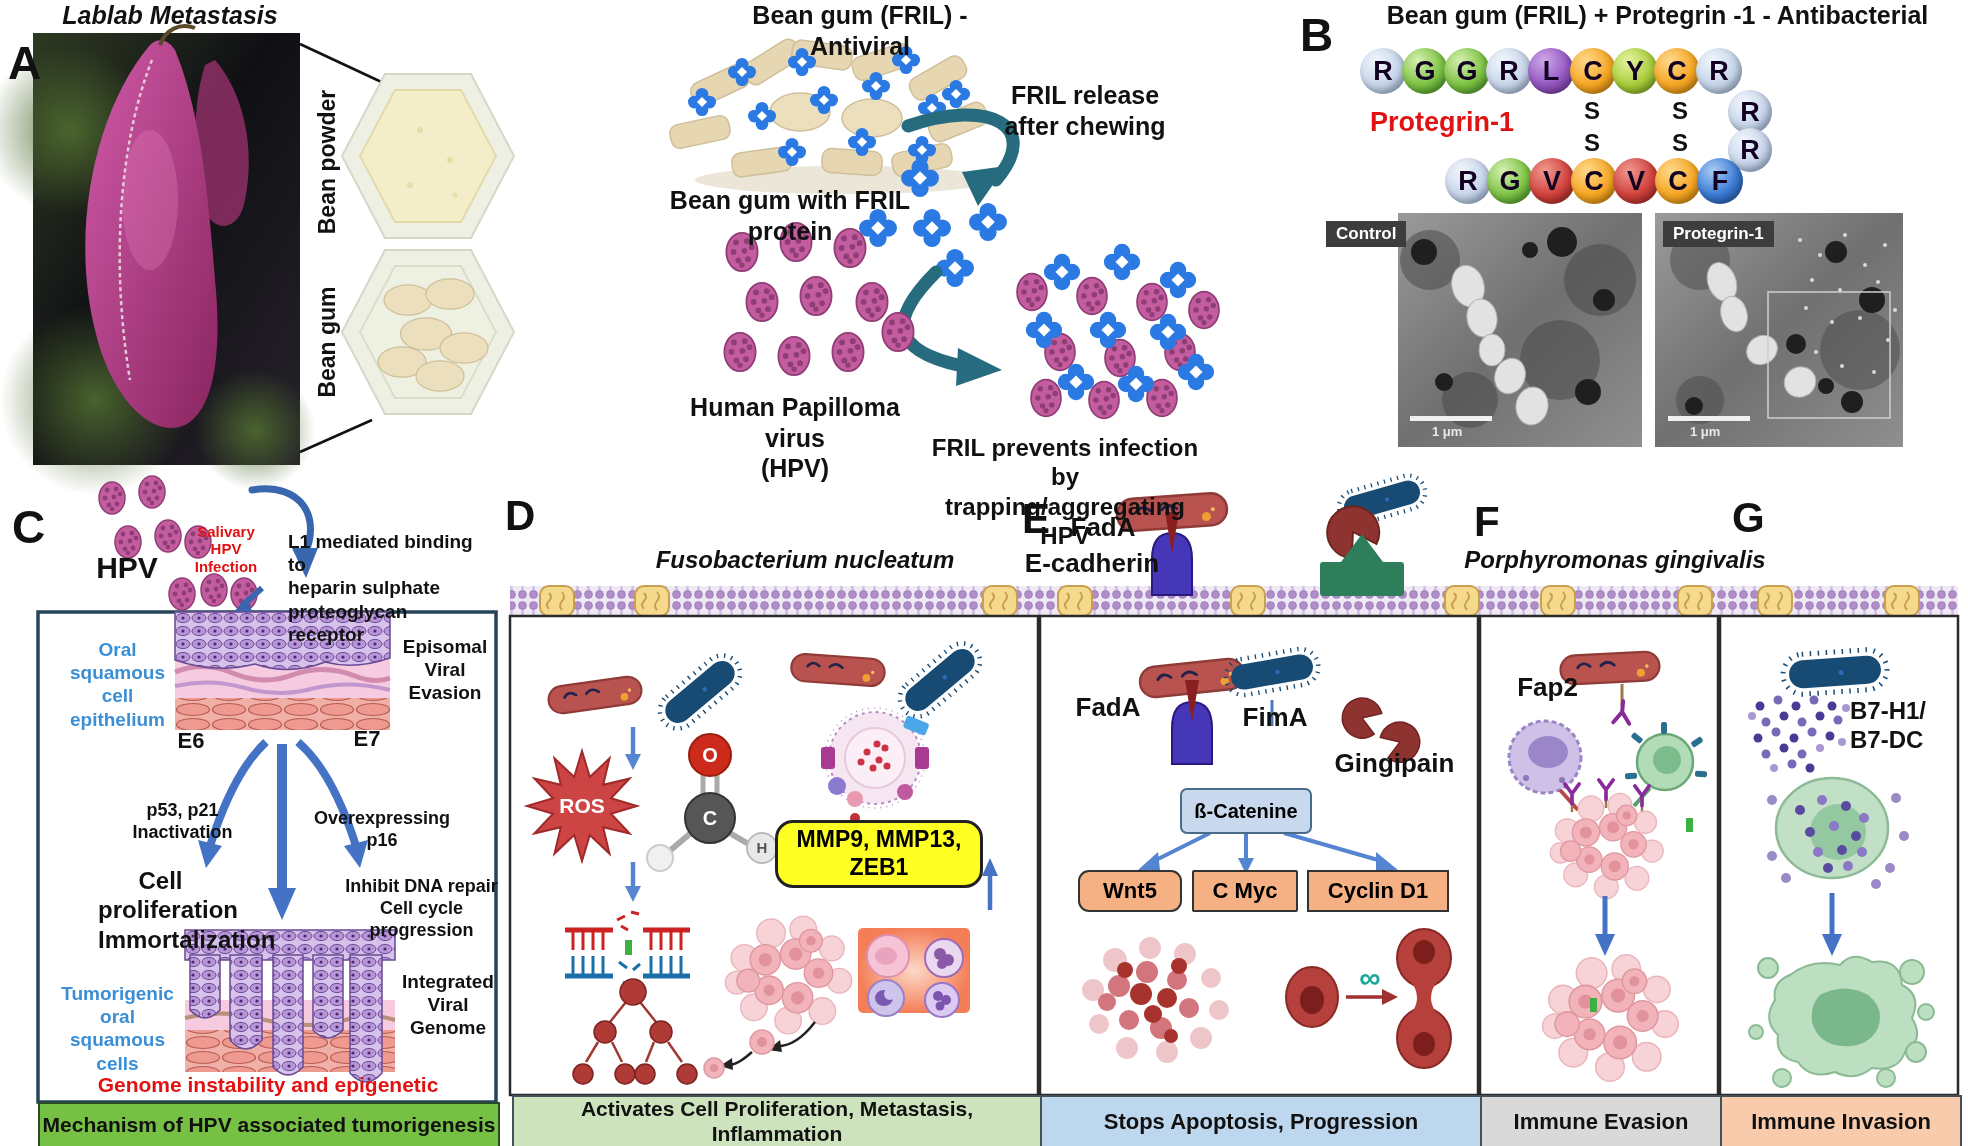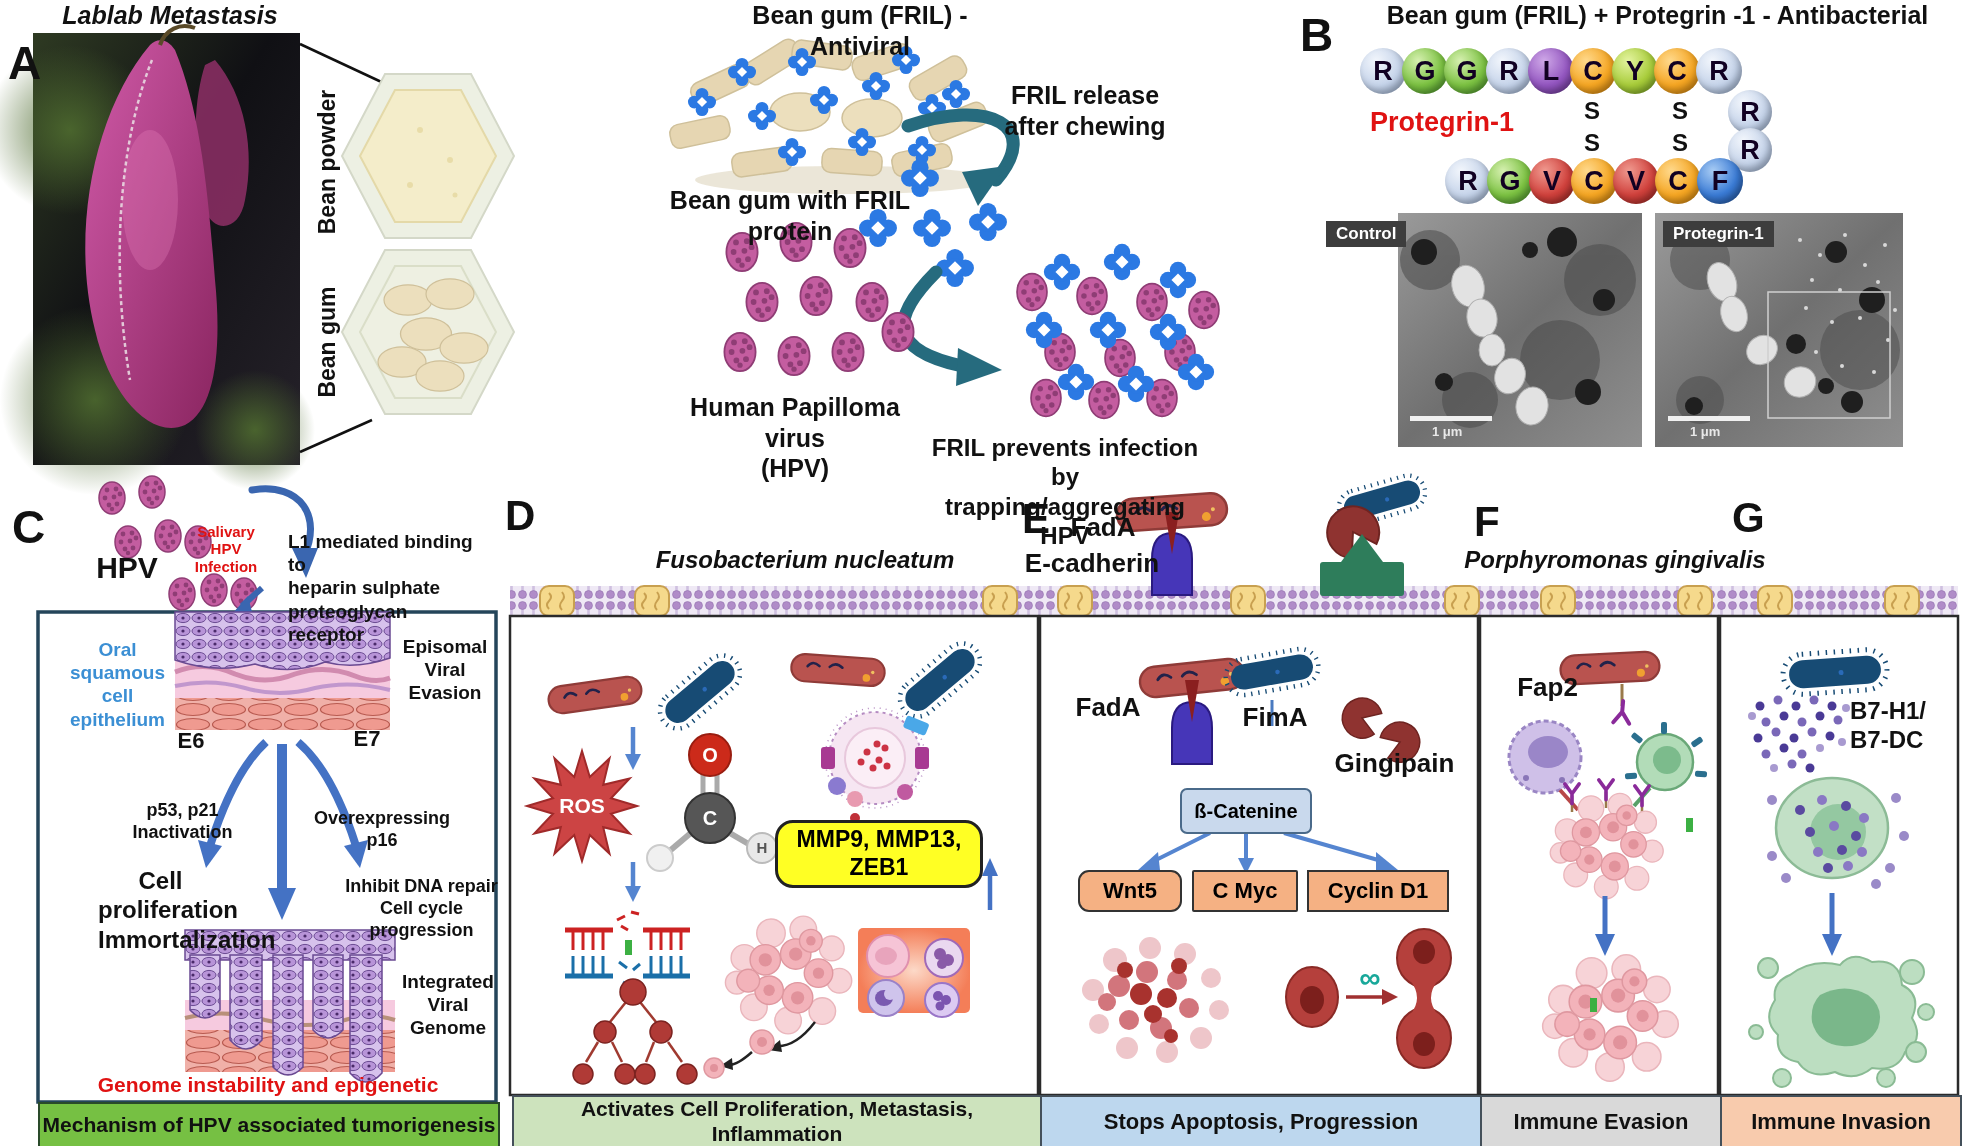--- a/index.html
+++ b/index.html
@@ -794,20 +794,22 @@
 <div class="txt" style="left:394px;top:635px;width:102px;font-size:19px;">Episomal
 Viral Evasion</div>
 <div class="txt" style="left:170px;top:728px;width:42px;font-size:22px;">E6</div>
 <div class="txt" style="left:346px;top:726px;width:42px;font-size:22px;">E7</div>
 <div class="txt" style="left:105px;top:800px;width:155px;font-size:18px;">p53, p21 Inactivation</div>
 <div class="txt" style="left:312px;top:808px;width:140px;font-size:18px;">Overexpressing p16</div>
 <div class="txt" style="left:98px;top:866px;width:125px;font-size:24px;">Cell proliferation
 Immortalization</div>
 <div class="txt" style="left:344px;top:876px;width:155px;font-size:18px;">Inhibit DNA repair
 Cell cycle progression</div>
+<div class="txt blue" style="left:50px;top:982px;width:135px;font-size:19px;">Tumorigenic oral
+squamous cells</div>
 <div class="txt" style="left:398px;top:970px;width:100px;font-size:19px;">Integrated
 Viral Genome</div>
 <div class="txt red" style="left:58px;top:1072px;width:420px;font-size:21px;">Genome instability and epigenetic alteration</div>
 <div class="banner" style="left:38px;top:1102px;width:458px;height:42px;background:#76c043;border:2px solid #2a4a2a;font-size:21px;">Mechanism of HPV associated tumorigenesis</div>
 
 <div class="plabel" style="left:505px;top:492px;font-size:42px;">D</div>
 <div class="txt it" style="left:640px;top:545px;width:330px;font-size:24px;">Fusobacterium nucleatum</div>
 <div class="txt" style="left:552px;top:793px;width:60px;font-size:21px;color:#fff;">ROS</div>
 <div class="txt" style="left:697px;top:743px;width:26px;font-size:20px;color:#fff;">O</div>
 <div class="txt" style="left:697px;top:806px;width:26px;font-size:20px;color:#fff;">C</div>

